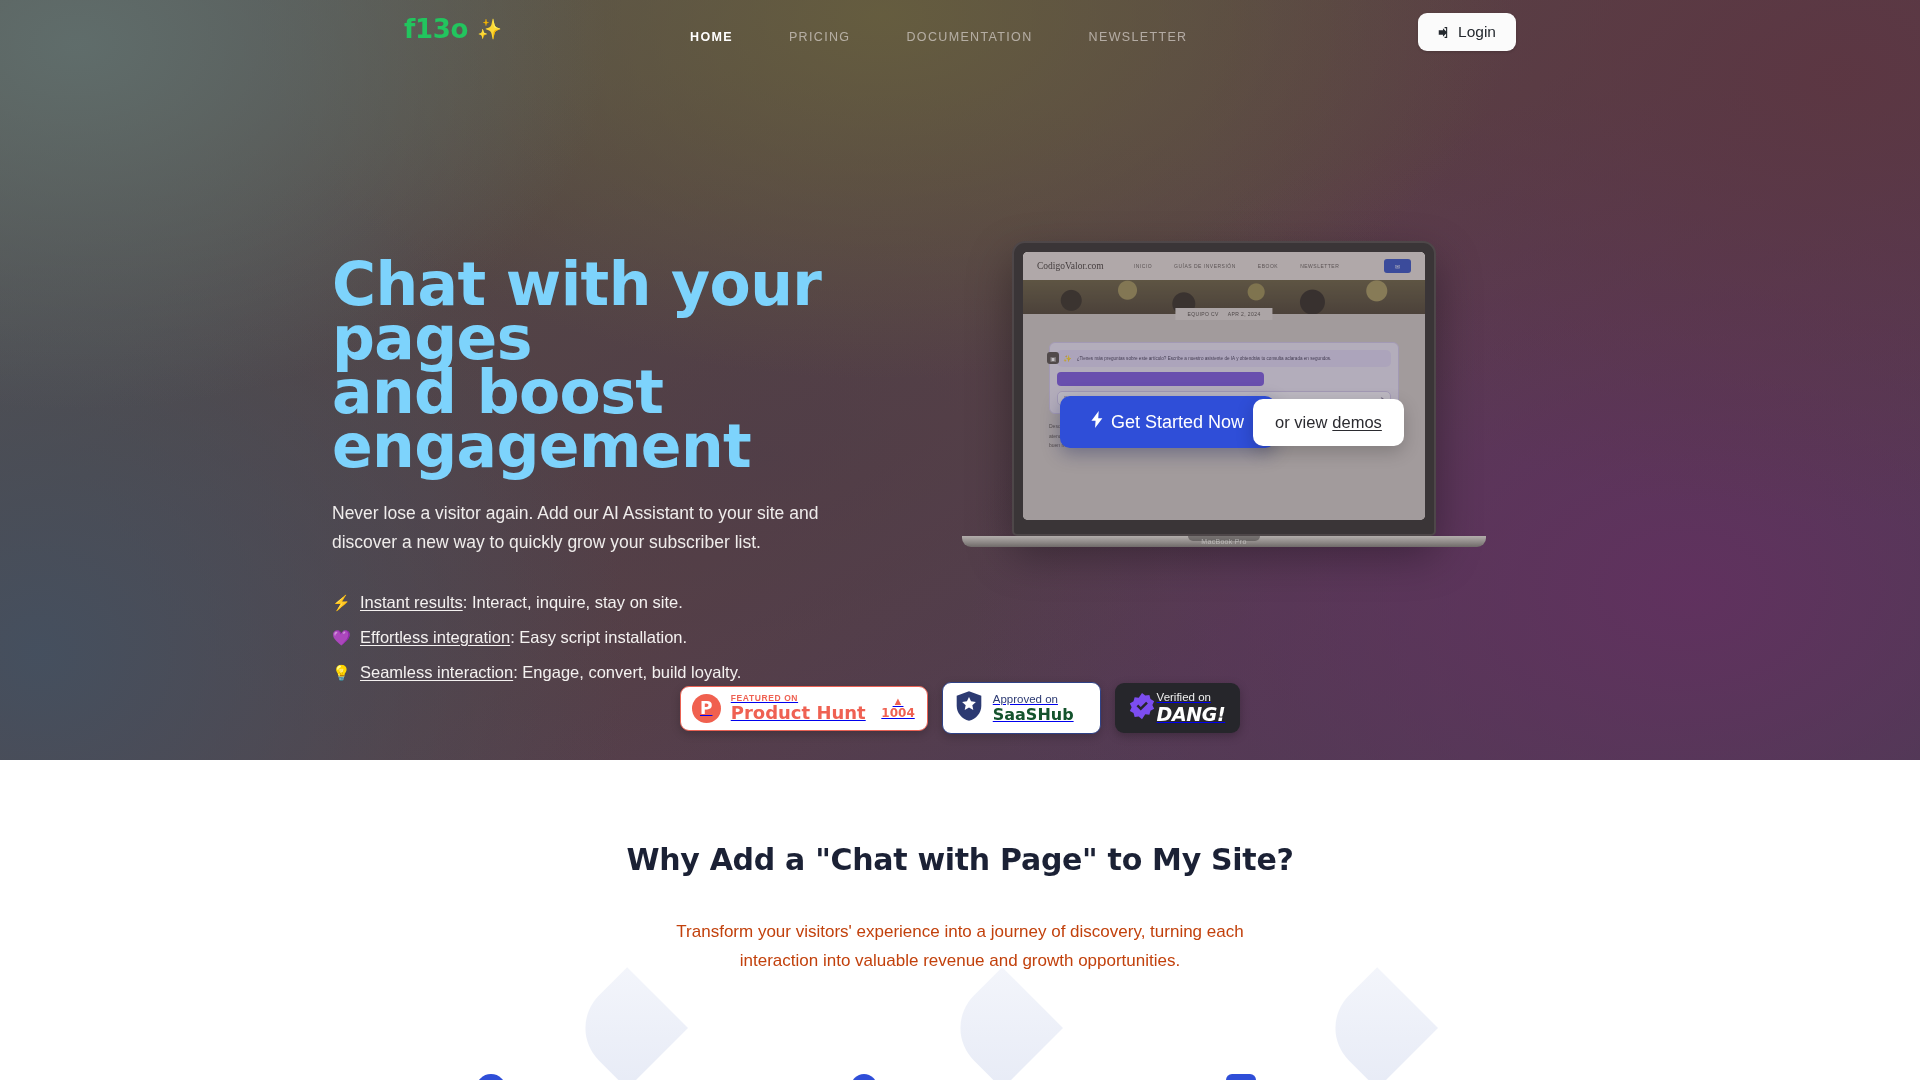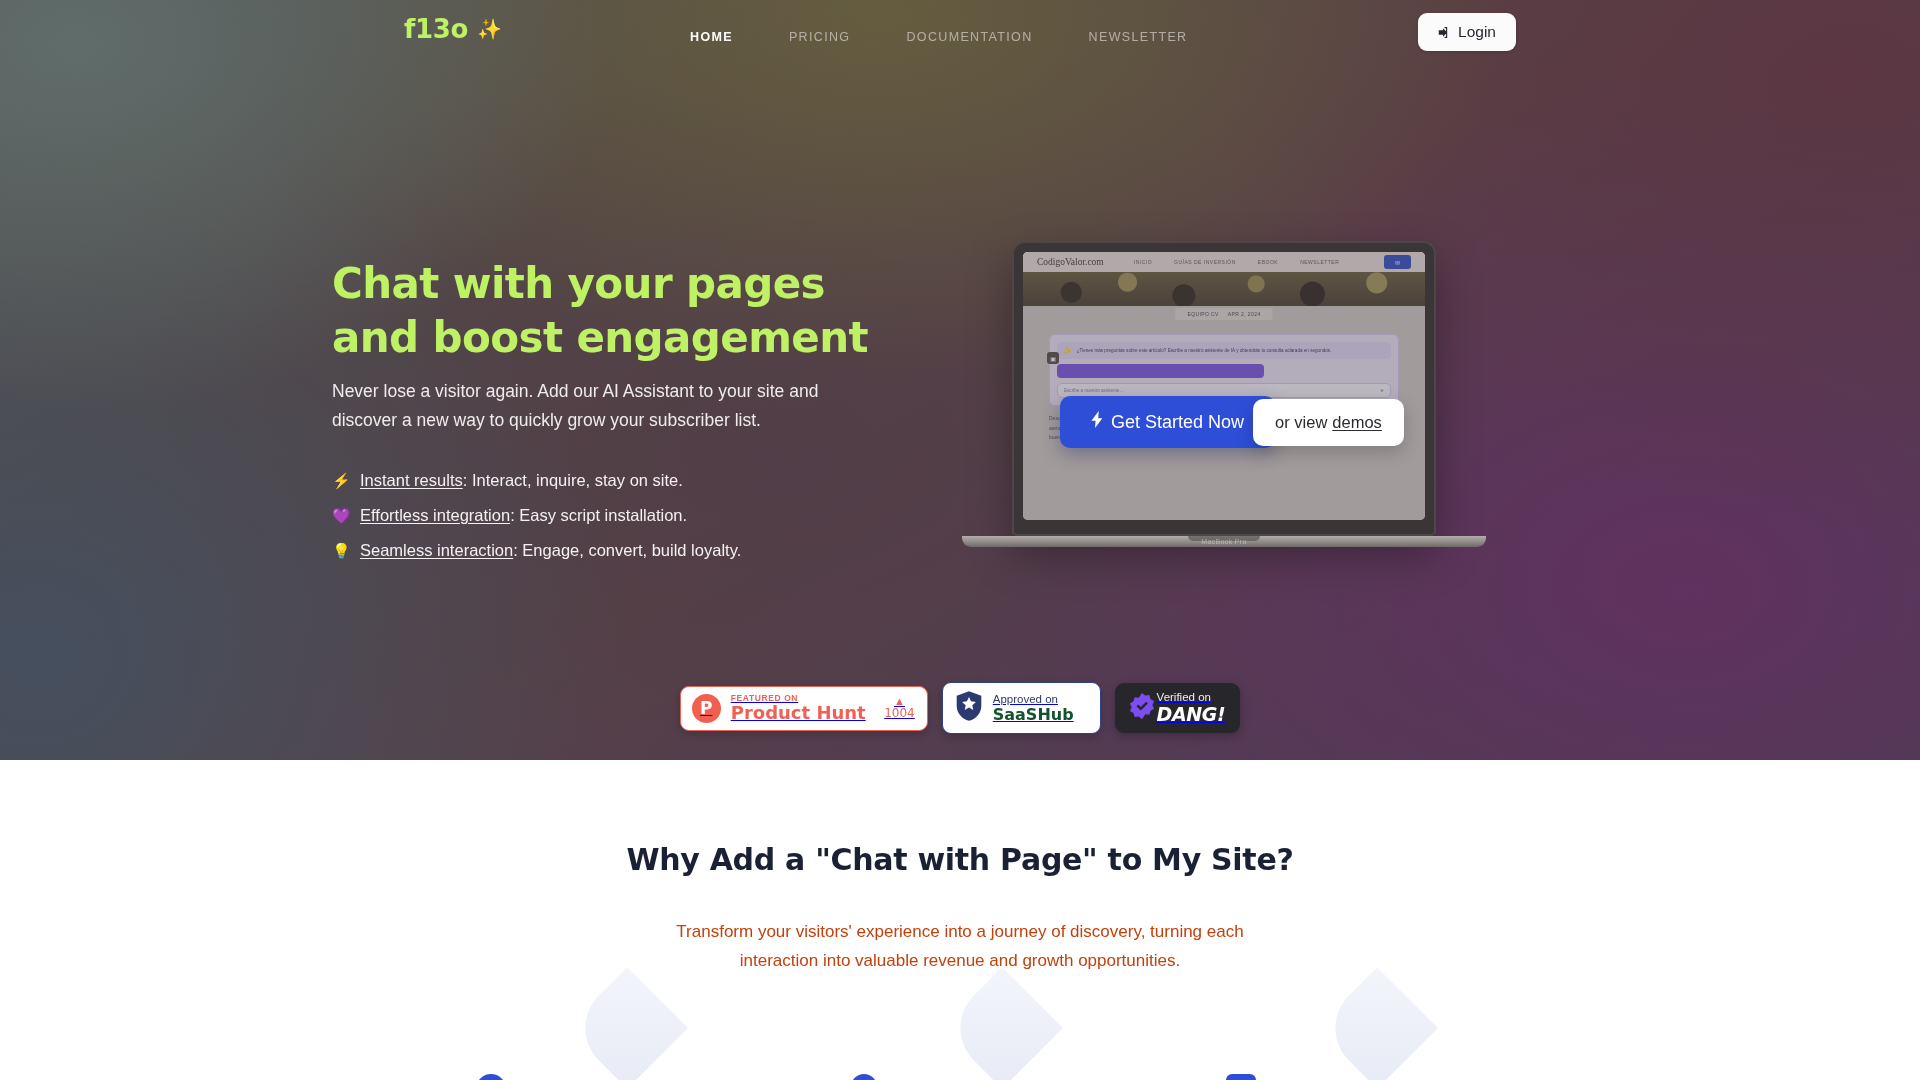--- a/index.html
+++ b/index.html
@@ -50,21 +50,21 @@
     top: 16px;
     display: flex;
     align-items: center;
     gap: 9px;
     text-decoration: none;
   }
   .brand-name {
     font-family: "DejaVu Sans", sans-serif;
     font-size: 26px;
     font-weight: 700;
-    color: #bef264;
+    color: #22c55e;
     letter-spacing: -0.3px;
     line-height: 1;
   }
   .brand-spark { font-size: 20px; line-height: 1; }
 
   .nav-links {
     position: absolute;
     left: 690px;
     top: 26px;
     display: flex;
@@ -110,26 +110,26 @@
     width: 1260px;
     margin: 0 auto;
     padding-top: 185px;
     display: flex;
     align-items: flex-start;
   }
   .hero-left { width: 610px; padding-left: 2px; }
 
   .hero-title {
     font-family: "DejaVu Sans", sans-serif;
-    font-size: 42px;
+    font-size: 60px;
     line-height: 54px;
     font-weight: 700;
-    color: #bef264;
+    color: #7dd3fc;
     letter-spacing: -0.6px;
-    margin-bottom: 12px;
+    margin-bottom: 26px;
   }
   .hero-sub {
     font-size: 17.5px;
     line-height: 29px;
     color: #efeceb;
     max-width: 530px;
     margin-bottom: 28px;
     font-weight: 400;
   }
   .hero-bullets { list-style: none; }
@@ -192,21 +192,21 @@
     bottom: 2px;
     transform: translateX(-50%);
     font-size: 7px;
     color: rgba(255,255,255,0.42);
     letter-spacing: 0.3px;
   }
 
   
   .site { position: absolute; inset: 0; background: #cfc9c6; }
   .site-nav {
-    height: 20px;
+    height: 28px;
     background: #e2dcd9;
     display: flex;
     align-items: center;
     padding: 0 14px;
     gap: 0;
   }
   .site-brand {
     font-family: "Liberation Serif", serif;
     font-size: 9.5px;
     color: #4b4441;
@@ -385,21 +385,21 @@
     background: #f0604f; color: #fff;
     display: flex; align-items: center; justify-content: center;
     font-size: 17px; font-weight: 700;
     font-family: "DejaVu Sans", sans-serif;
   }
   .ph-texts { line-height: 1.08; }
   .ph-kicker { font-size: 8.5px; font-weight: 700; letter-spacing: 0.6px; color: #ef6152; }
   .ph-name { font-size: 18px; font-weight: 700; color: #ef6152; font-family: "DejaVu Sans", sans-serif; }
   .ph-votes { margin-left: auto; text-align: center; color: #ef6152; line-height: 1.05; }
   .ph-arrow { font-size: 11px; }
-  .ph-count { font-size: 12px; font-weight: 400; font-family: "DejaVu Sans", sans-serif; }
+  .ph-count { font-size: 12px; font-weight: 700; font-family: "DejaVu Sans", sans-serif; }
 
   .badge-sh {
     background: #ffffff;
     border: 1.5px solid #2f4287;
     padding: 7px 26px 7px 11px;
     gap: 9px;
     box-shadow: 0 3px 10px rgba(0,0,0,0.2);
   }
   .sh-texts { line-height: 1.08; }
   .sh-kicker { font-size: 11.5px; color: #2c3a72; }

